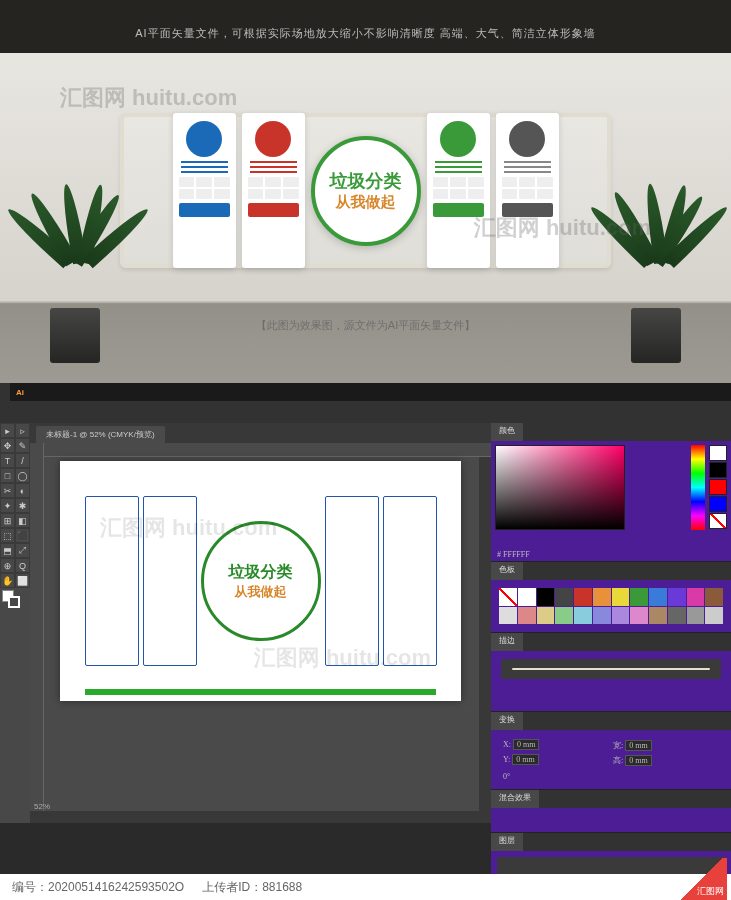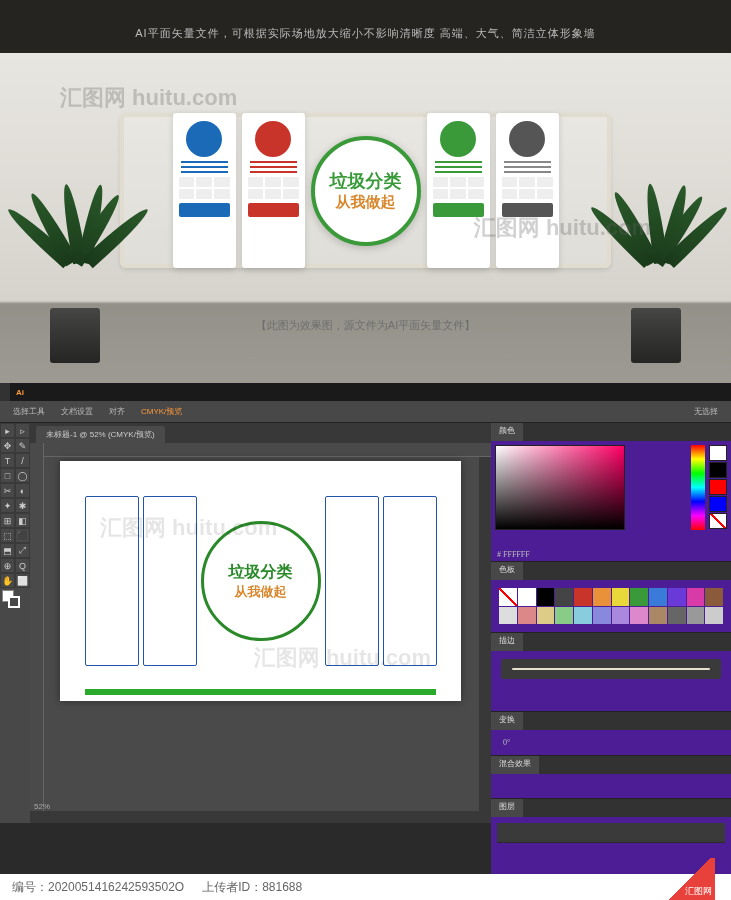--- a/index.html
+++ b/index.html
@@ -106,21 +106,21 @@
 .trans-panel { font-size: 8px; color: #bbb; }
 .tp-row { display: flex; align-items: center; justify-content: space-between; padding: 2px 6px; }
 .tp-grid { display: grid; grid-template-columns: 1fr 1fr; gap: 4px; padding: 4px 6px; }
 .tp-in { height: 14px; background: #2a2a2a; border: 1px solid #555; padding: 0 3px; }
 
 .layers-panel { height: 68px; }
 .lp-row { display: flex; align-items: center; height: 20px; padding: 0 4px; gap: 4px; font-size: 9px; color: #ddd; background: #3a3a3a; border-bottom: 1px solid #2a2a2a; }
 
 
 .footer-meta { position: absolute; bottom: 0; left: 0; right: 0; height: 26px; background: #fff; display: flex; align-items: center; padding: 0 12px; gap: 18px; font-size: 12px; color: #666; }
-.footer-meta .logo-corner { position: absolute; top: -16px; right: 16px; width: 48px; height: 42px; background: linear-gradient(135deg, transparent 48%, #e8403a 48%); display: flex; align-items: flex-end; justify-content: flex-end; padding: 2px 3px; color: #fff; font-size: 9px; }
+.footer-meta .logo-corner { position: absolute; top: -16px; right: 4px; width: 48px; height: 42px; background: linear-gradient(135deg, transparent 48%, #e8403a 48%); display: flex; align-items: flex-end; justify-content: flex-end; padding: 2px 3px; color: #fff; font-size: 9px; }
 </style>
 </head>
 <body>
 
 <div class="title-section">
   <div class="title-sub">AI平面矢量文件，可根据实际场地放大缩小不影响清晰度 高端、大气、简洁立体形象墙</div>
 </div>
 
 <div class="mockup">
   <div class="wall-frame"></div>
@@ -213,27 +213,20 @@
     <div class="pot"></div>
   </div>
   <div class="caption">【此图为效果图，源文件为AI平面矢量文件】</div>
   <div class="watermark" style="top:30px;left:60px">汇图网 huitu.com</div>
   <div class="watermark" style="top:160px;right:80px">汇图网 huitu.com</div>
 </div>
 
 <div class="editor">
   <div class="ed-menubar">
     <span style="color:#ff9a3a;font-weight:bold">Ai</span>
-  </div>
-  <div class="ed-optbar">
-    <span class="opt-item">选择工具</span>
-    <span class="opt-item">文档设置</span>
-    <span class="opt-item">对齐</span>
-    <span class="opt-item opt-orange">CMYK/预览</span>
-    <span class="opt-item" style="margin-left:auto">无选择</span>
   </div>
 
   <div class="ed-left-tools" id="tools-host">
   <div class="tool-btn">▸</div>
       <div class="tool-btn">▹</div>
       <div class="tool-btn">✥</div>
       <div class="tool-btn">✎</div>
       <div class="tool-btn">T</div>
       <div class="tool-btn">/</div>
       <div class="tool-btn">□</div>
@@ -345,20 +338,26 @@
       <div class="pg-body stroke-panel">
         <div class="stroke-curve"></div>
       </div>
     </div>
 
     <div class="panel-group">
       <div class="pg-tabs">
           <div class="pg-tab active">变换</div>
         </div>
       <div class="pg-body trans-panel">
+        <div class="tp-grid">
+          <div><span>X:</span> <span class="tp-in">0 mm</span></div>
+          <div><span>宽:</span> <span class="tp-in">0 mm</span></div>
+          <div><span>Y:</span> <span class="tp-in">0 mm</span></div>
+          <div><span>高:</span> <span class="tp-in">0 mm</span></div>
+        </div>
         <div class="tp-row">
             <span>0°</span>
           </div>
       </div>
     </div>
 
     <div class="panel-group">
       <div class="pg-tabs">
           <div class="pg-tab active">混合效果</div>
         </div>

